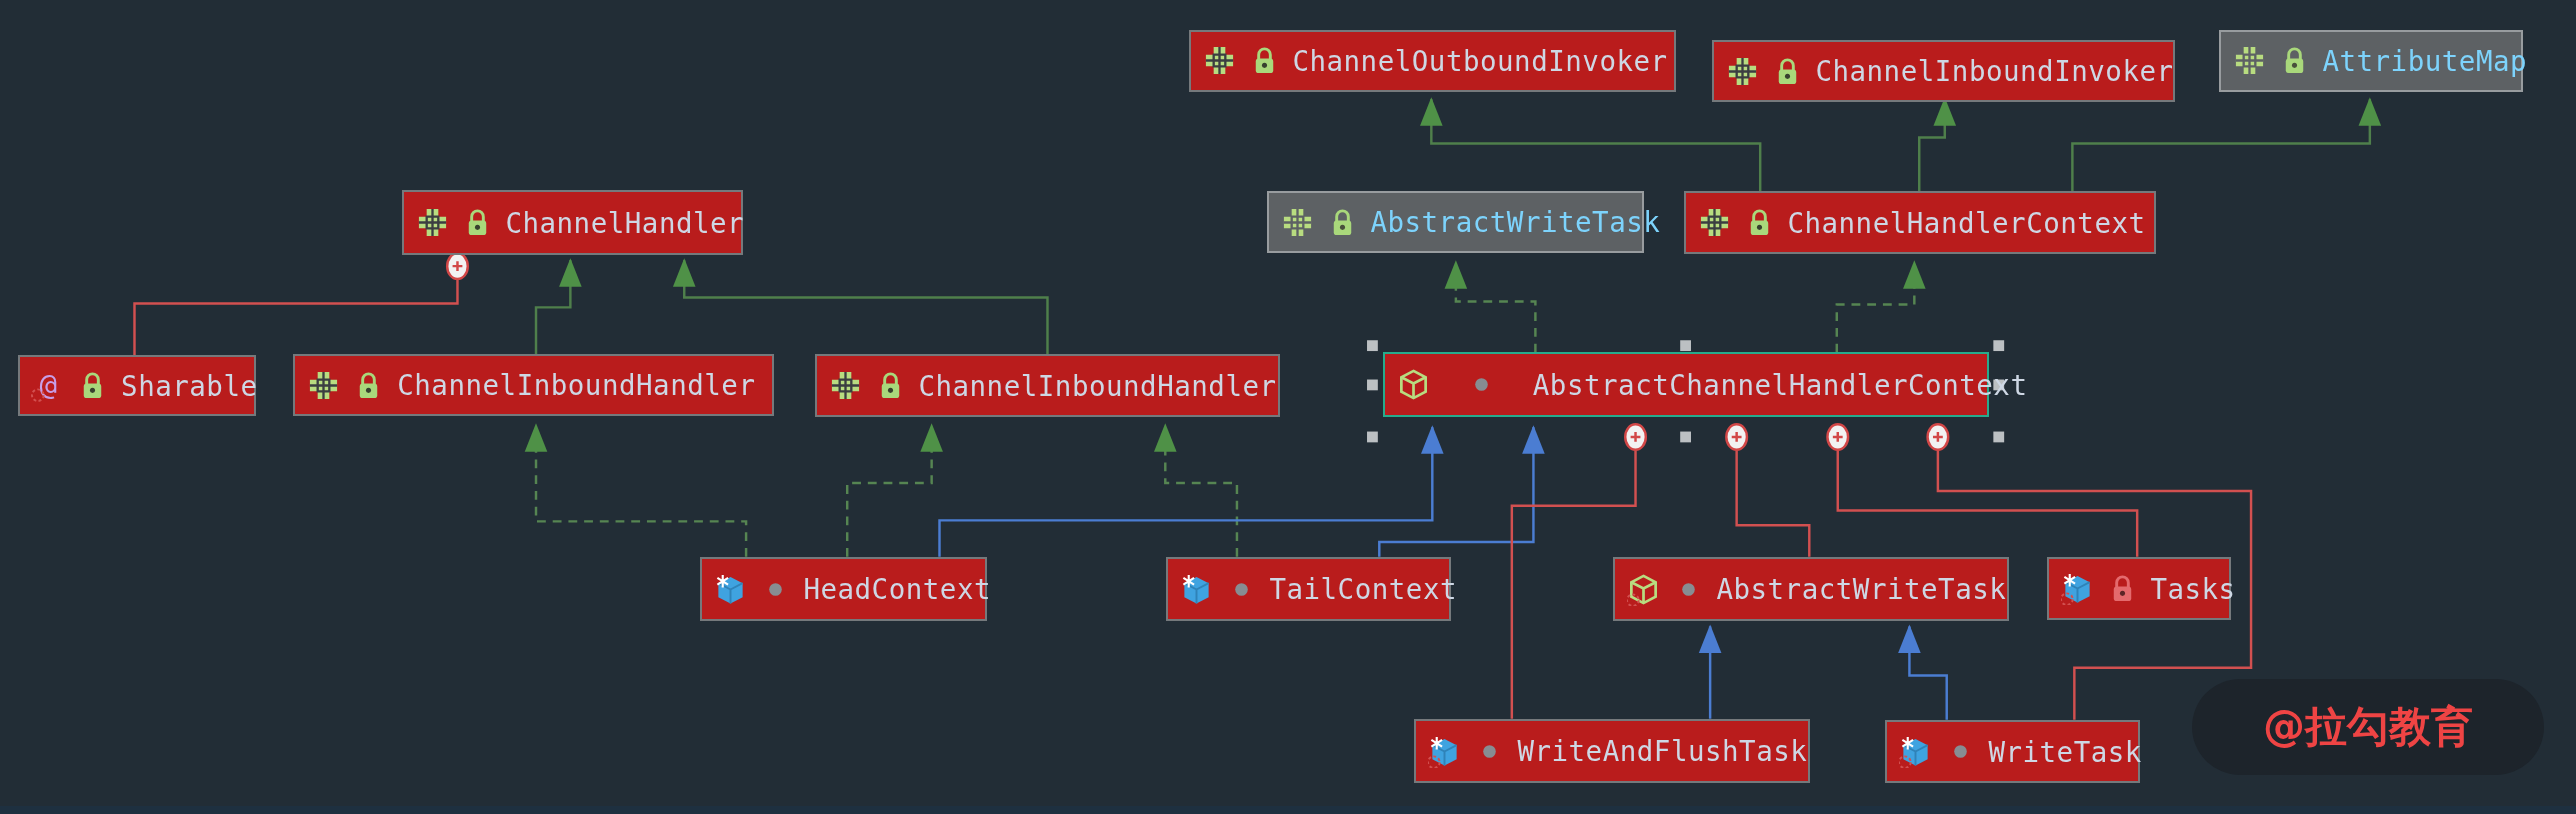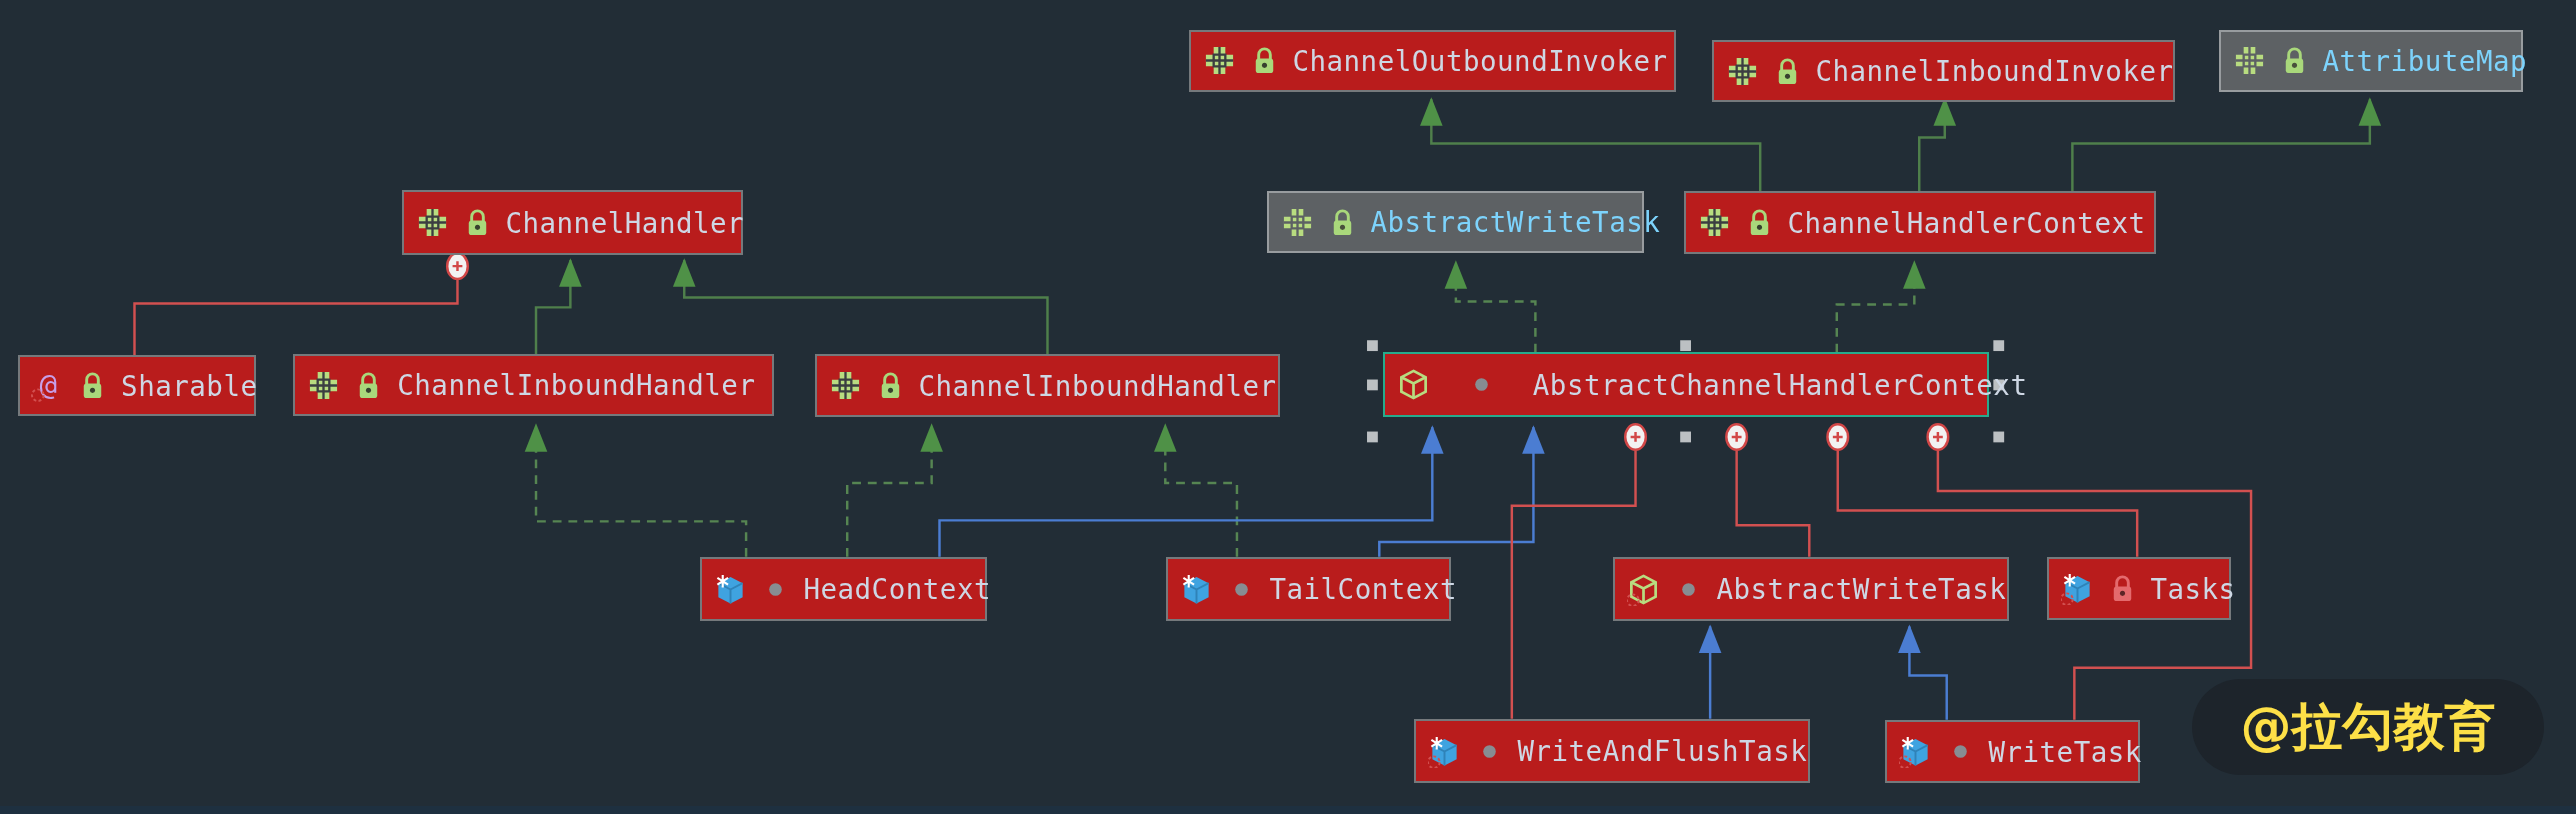--- a/index.html
+++ b/index.html
@@ -9,21 +9,21 @@
   .node{position:absolute;display:flex;align-items:center;box-sizing:border-box;
         background:#b91c1c;border:2px solid #75797c;color:#ced7e4;
         font-size:27.5px;letter-spacing:0.5px;padding:0 9.8px 0 11.8px;gap:11.8px;white-space:nowrap;}
   .node .lbl{flex:1;text-align:center;padding-right:5.9px;}
   .node.external{background:#5d6164;border-color:#989c9f;color:#7dd3fc;}
   .node.selected{border:2px solid #27ab8c;gap:35px;}
   .ic{width:33px;height:33px;flex:0 0 33px;display:inline-block;}
   .ic svg{width:33px;height:33px;display:block;}
   #watermark{position:absolute;left:2192px;top:679px;width:352px;height:96px;border-radius:48px;
              background:#1d242b;display:flex;align-items:center;justify-content:center;
-             color:#fde047;font-size:51px;font-weight:bold;
+             color:#ef4444;font-size:42px;font-weight:bold;
              font-family:"DejaVu Sans","Liberation Sans",sans-serif;}
   #bottom-strip{position:absolute;left:0;bottom:0;width:100%;height:8.8px;background:#1e3040;}
 </style>
 </head>
 <body>
 
 <div id="canvas">
 
   <svg id="edges" xmlns="http://www.w3.org/2000/svg" viewBox="0 0 2624 830" width="2576" height="815">
     <defs>

